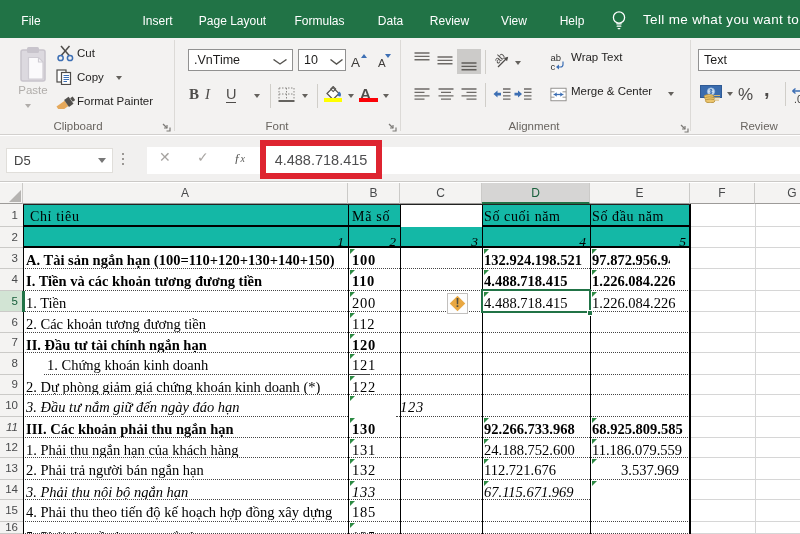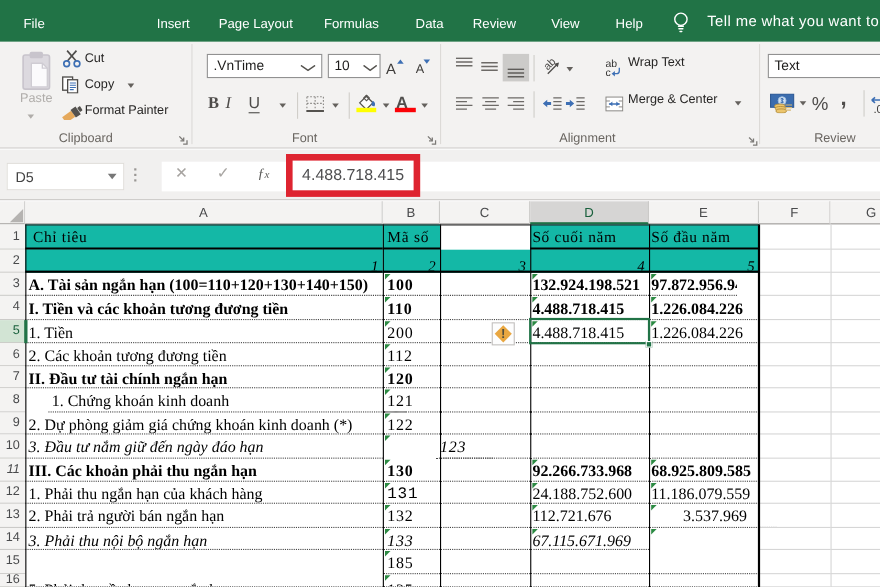--- a/index.html
+++ b/index.html
@@ -399,39 +399,40 @@
 <div class="cell bb-grey it" style="left:690px; top:212px; width:65px; height:22px;"></div>
 <div class="cell bb-grey it" style="left:755px; top:212px; width:45px; height:22px;"></div>
 <div class="cell bb-dot b" style="left:23px; top:234px; width:325px; height:21px;">III. Các khoản phải thu ngắn hạn</div>
 <div class="cell bb-dot b pd4" style="left:348px; top:234px; width:52px; height:21px;">130</div>
 <div class="cell bb-dot" style="left:400px; top:234px; width:82px; height:21px;"></div>
 <div class="cell bb-dot b pd2" style="left:482px; top:234px; width:108px; height:21px;">92.266.733.968</div>
 <div class="cell bb-dot b pd2" style="left:590px; top:234px; width:100px; height:21px;">68.925.809.585</div>
 <div class="cell bb-grey" style="left:690px; top:234px; width:65px; height:21px;"></div>
 <div class="cell bb-grey" style="left:755px; top:234px; width:45px; height:21px;"></div>
 <div class="cell bb-dot" style="left:23px; top:255px; width:325px; height:20px;">1. Phải thu ngắn hạn của khách hàng</div>
-<div class="cell bb-dot pd4" style="left:348px; top:255px; width:52px; height:20px;font-family:Liberation Mono, monospace;">131</div>
+<div class="cell bb-dot pd4" style="left:348px; top:255px; width:52px; height:20px;">131</div>
 <div class="cell bb-dot" style="left:400px; top:255px; width:82px; height:20px;"></div>
 <div class="cell bb-dot pd2" style="left:482px; top:255px; width:108px; height:20px;">24.188.752.600</div>
 <div class="cell bb-dot pd2" style="left:590px; top:255px; width:100px; height:20px;">11.186.079.559</div>
 <div class="cell bb-grey" style="left:690px; top:255px; width:65px; height:20px;"></div>
 <div class="cell bb-grey" style="left:755px; top:255px; width:45px; height:20px;"></div>
 <div class="cell bb-dot" style="left:23px; top:275px; width:325px; height:22px;">2. Phải trả người bán ngắn hạn</div>
 <div class="cell bb-dot pd4" style="left:348px; top:275px; width:52px; height:22px;">132</div>
 <div class="cell bb-dot" style="left:400px; top:275px; width:82px; height:22px;"></div>
 <div class="cell bb-dot pd2" style="left:482px; top:275px; width:108px; height:22px;">112.721.676</div>
 <div class="cell bb-dot pd2" style="left:590px; top:275px; width:116px; height:22px;padding-left:31px;">3.537.969</div>
 <div class="cell bb-grey" style="left:690px; top:275px; width:65px; height:22px;"></div>
 <div class="cell bb-grey" style="left:755px; top:275px; width:45px; height:22px;"></div>
 <div class="cell bb-dot it" style="left:23px; top:297px; width:325px; height:20px;">3. Phải thu nội bộ ngắn hạn</div>
 <div class="cell bb-dot it pd4" style="left:348px; top:297px; width:52px; height:20px;">133</div>
 <div class="cell bb-dot it" style="left:400px; top:297px; width:82px; height:20px;"></div>
 <div class="cell bb-dot it pd2" style="left:482px; top:297px; width:108px; height:20px;">67.115.671.969</div>
 <div class="cell bb-grey it" style="left:690px; top:297px; width:65px; height:20px;"></div>
 <div class="cell bb-grey it" style="left:755px; top:297px; width:45px; height:20px;"></div>
+<div class="cell bb-dot" style="left:23px; top:317px; width:325px; height:22px;">4. Phải thu theo tiến độ kế hoạch hợp đồng xây dựng</div>
 <div class="cell bb-dot pd4" style="left:348px; top:317px; width:52px; height:22px;">185</div>
 <div class="cell bb-dot" style="left:400px; top:317px; width:82px; height:22px;"></div>
 <div class="cell bb-dot" style="left:482px; top:317px; width:108px; height:22px;"></div>
 <div class="cell bb-dot" style="left:590px; top:317px; width:100px; height:22px;"></div>
 <div class="cell bb-grey" style="left:690px; top:317px; width:65px; height:22px;"></div>
 <div class="cell bb-grey" style="left:755px; top:317px; width:45px; height:22px;"></div>
 <div class="cell bb-dot lh27" style="left:23px; top:339px; width:325px; height:12px;">5. Phải thu về cho vay ngắn hạn</div>
 <div class="cell bb-dot lh27 pd4" style="left:348px; top:339px; width:52px; height:12px;">135</div>
 <div class="cell bb-dot lh27" style="left:400px; top:339px; width:82px; height:12px;"></div>
 <div class="cell bb-dot lh27" style="left:482px; top:339px; width:108px; height:12px;"></div>

